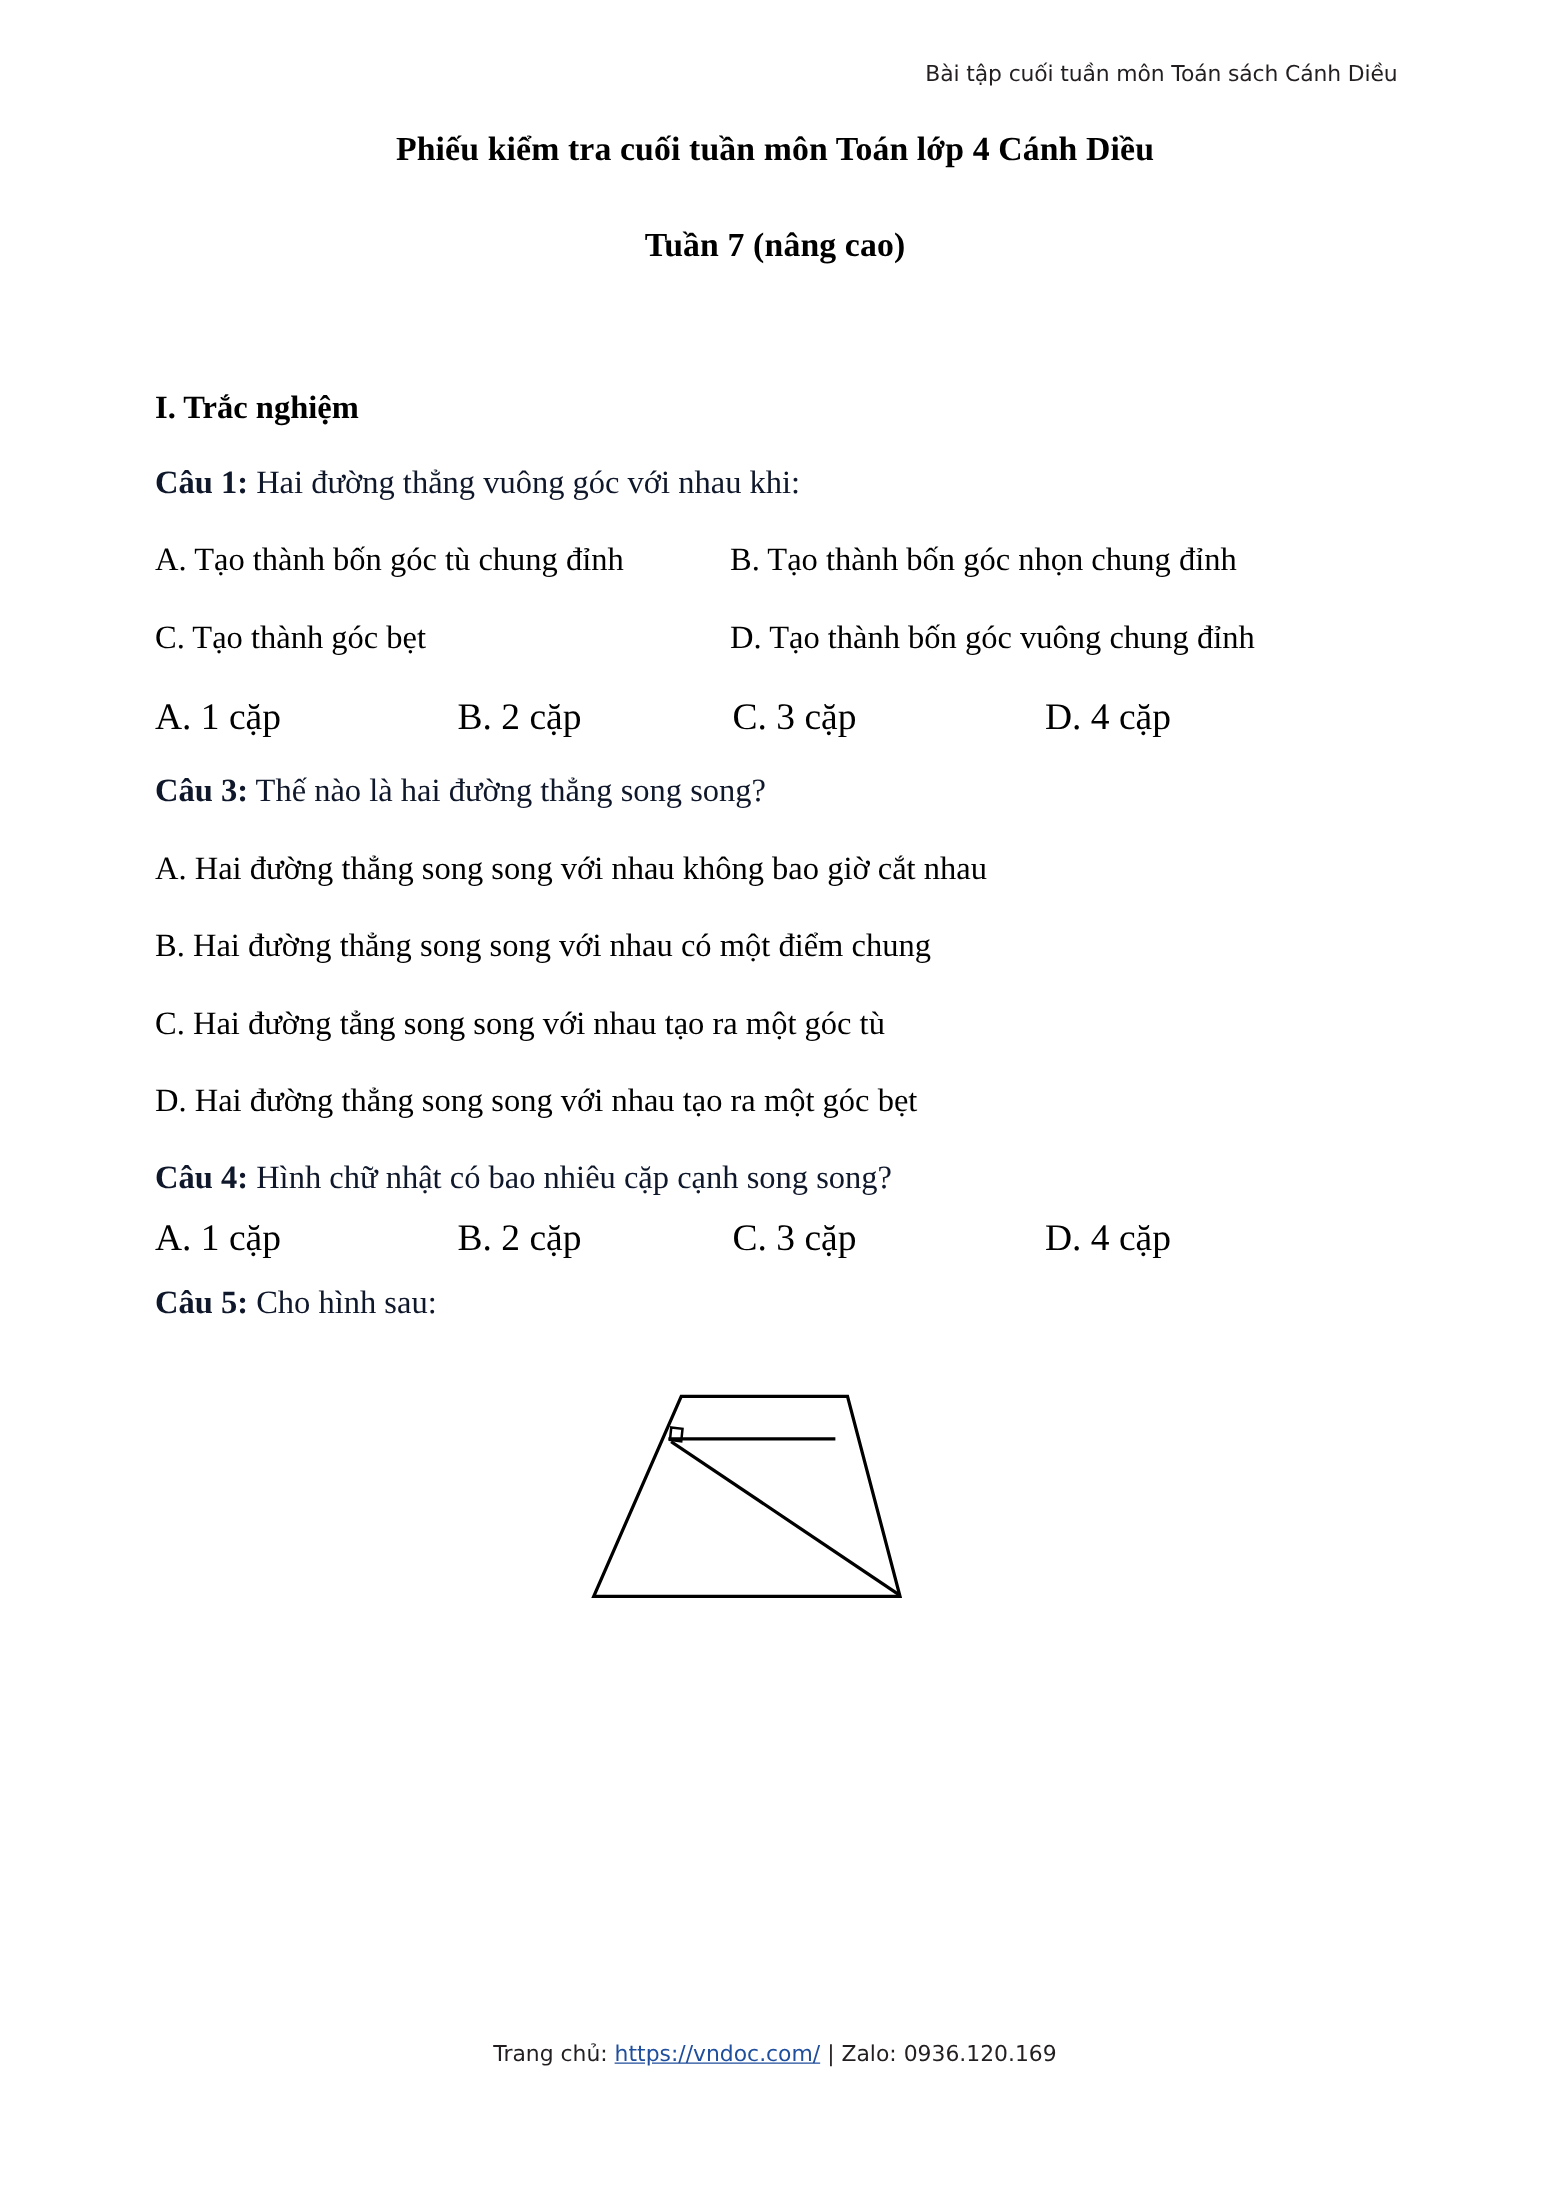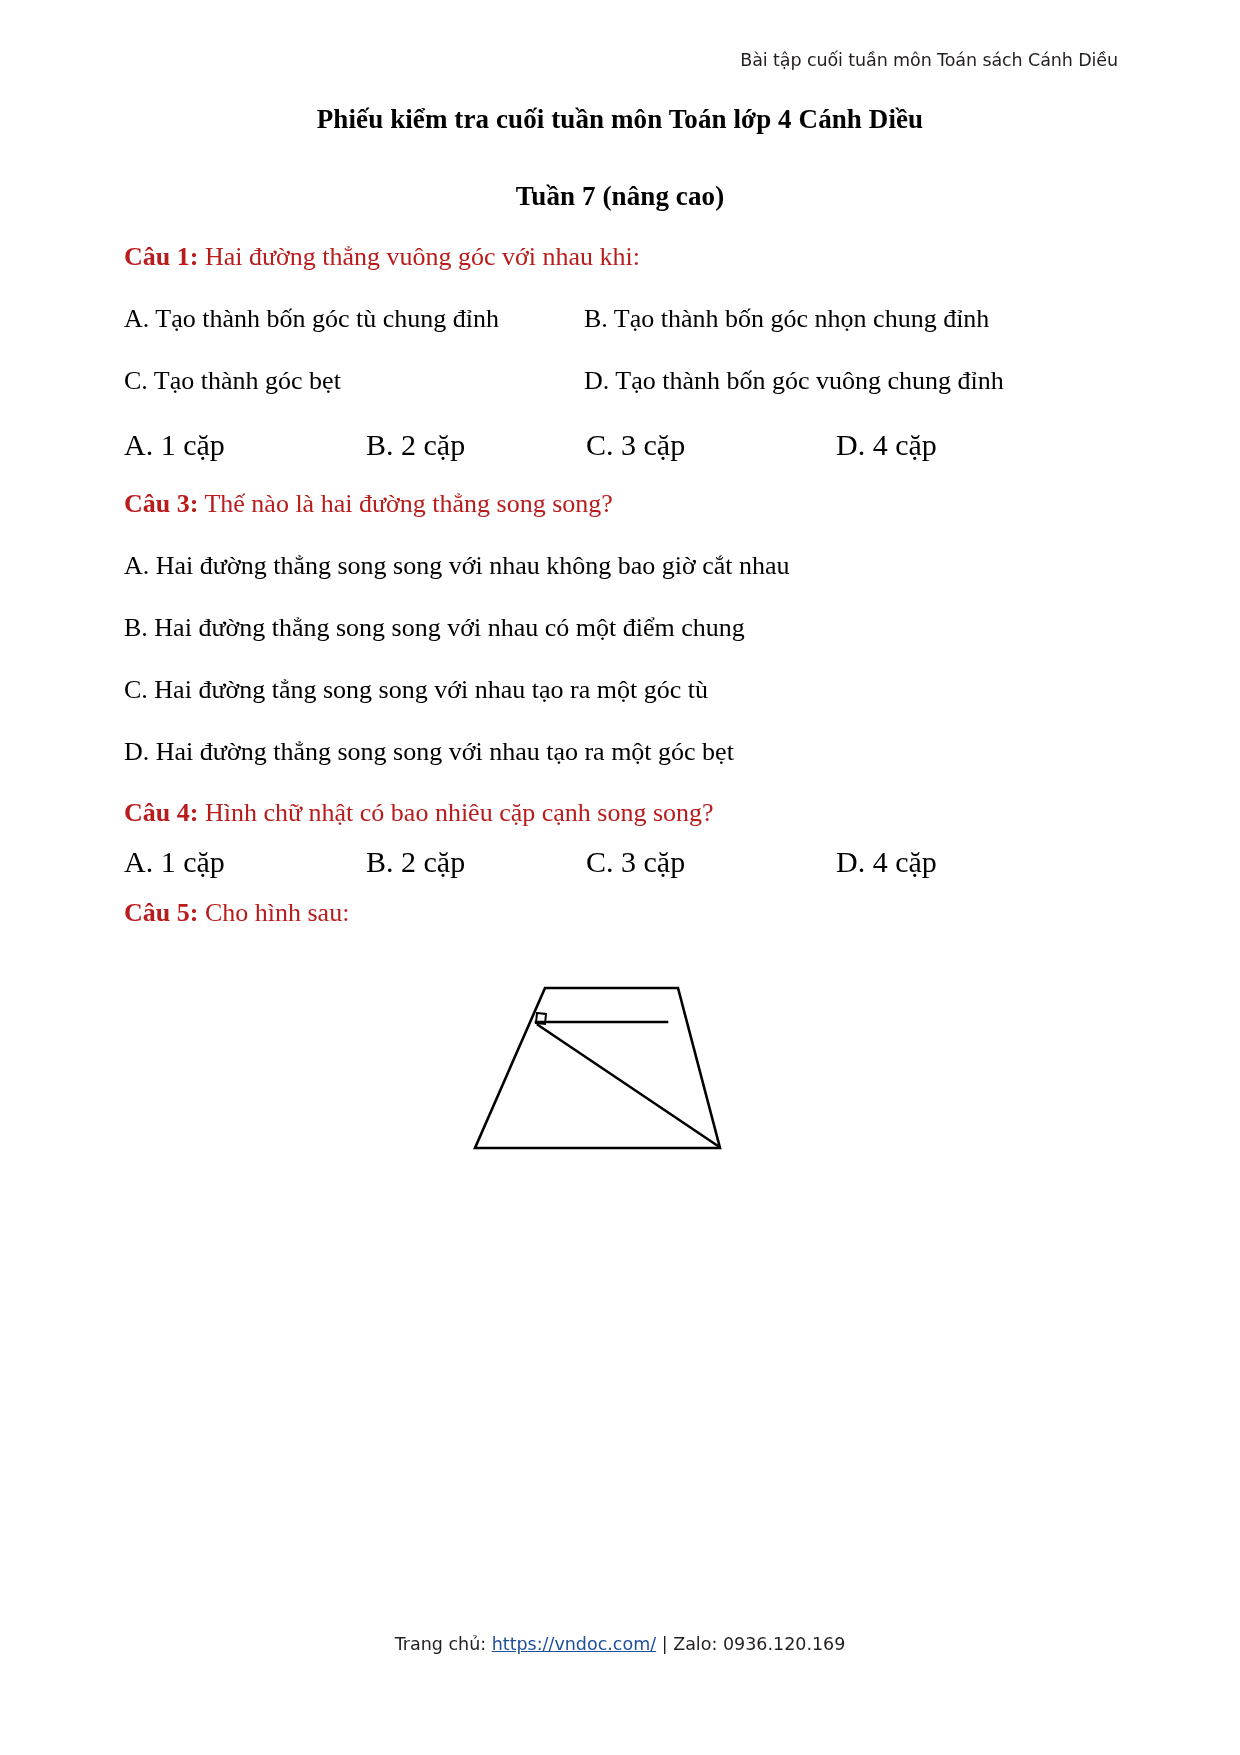--- a/index.html
+++ b/index.html
@@ -49,21 +49,21 @@
     font-weight: bold;
     font-size: 26px;
     color: #000000;
     margin: 99px 0 0 0;
     padding-left: 2px;
   }
 
   .qline {
     font-family: "Liberation Serif", "DejaVu Serif", serif;
     font-size: 26px;
-    color: #b91c1c;
+    color: #0f172a;
     line-height: 1.3;
     margin: 28px 0 0 0;
     padding-left: 2px;
   }
   .qline.tight { margin-top: 20px; }
   .qline b { font-weight: bold; }
 
   .opt-row {
     position: relative;
     font-family: "Liberation Serif", "DejaVu Serif", serif;
@@ -141,20 +141,21 @@
 <div class="page">
 
   <div class="doc-header">Bài tập cuối tuần môn Toán sách Cánh Diều</div>
 
   <div class="body-area">
 
     <div class="title-1">Phiếu kiểm tra cuối tuần môn Toán lớp 4 Cánh Diều</div>
 
     <div class="title-2">Tuần 7 (nâng cao)</div>
 
+    <div class="section-head">I. Trắc nghiệm</div>
 
     <div class="qline">
       <b>Câu 1:</b><span> Hai đường thẳng vuông góc với nhau khi:</span>
     </div>
 
     <div class="opt-pair">
       <span class="left">A. Tạo thành bốn góc tù chung đỉnh</span><span class="right">B. Tạo thành bốn góc nhọn chung đỉnh</span>
     </div>
 
     <div class="opt-pair">

